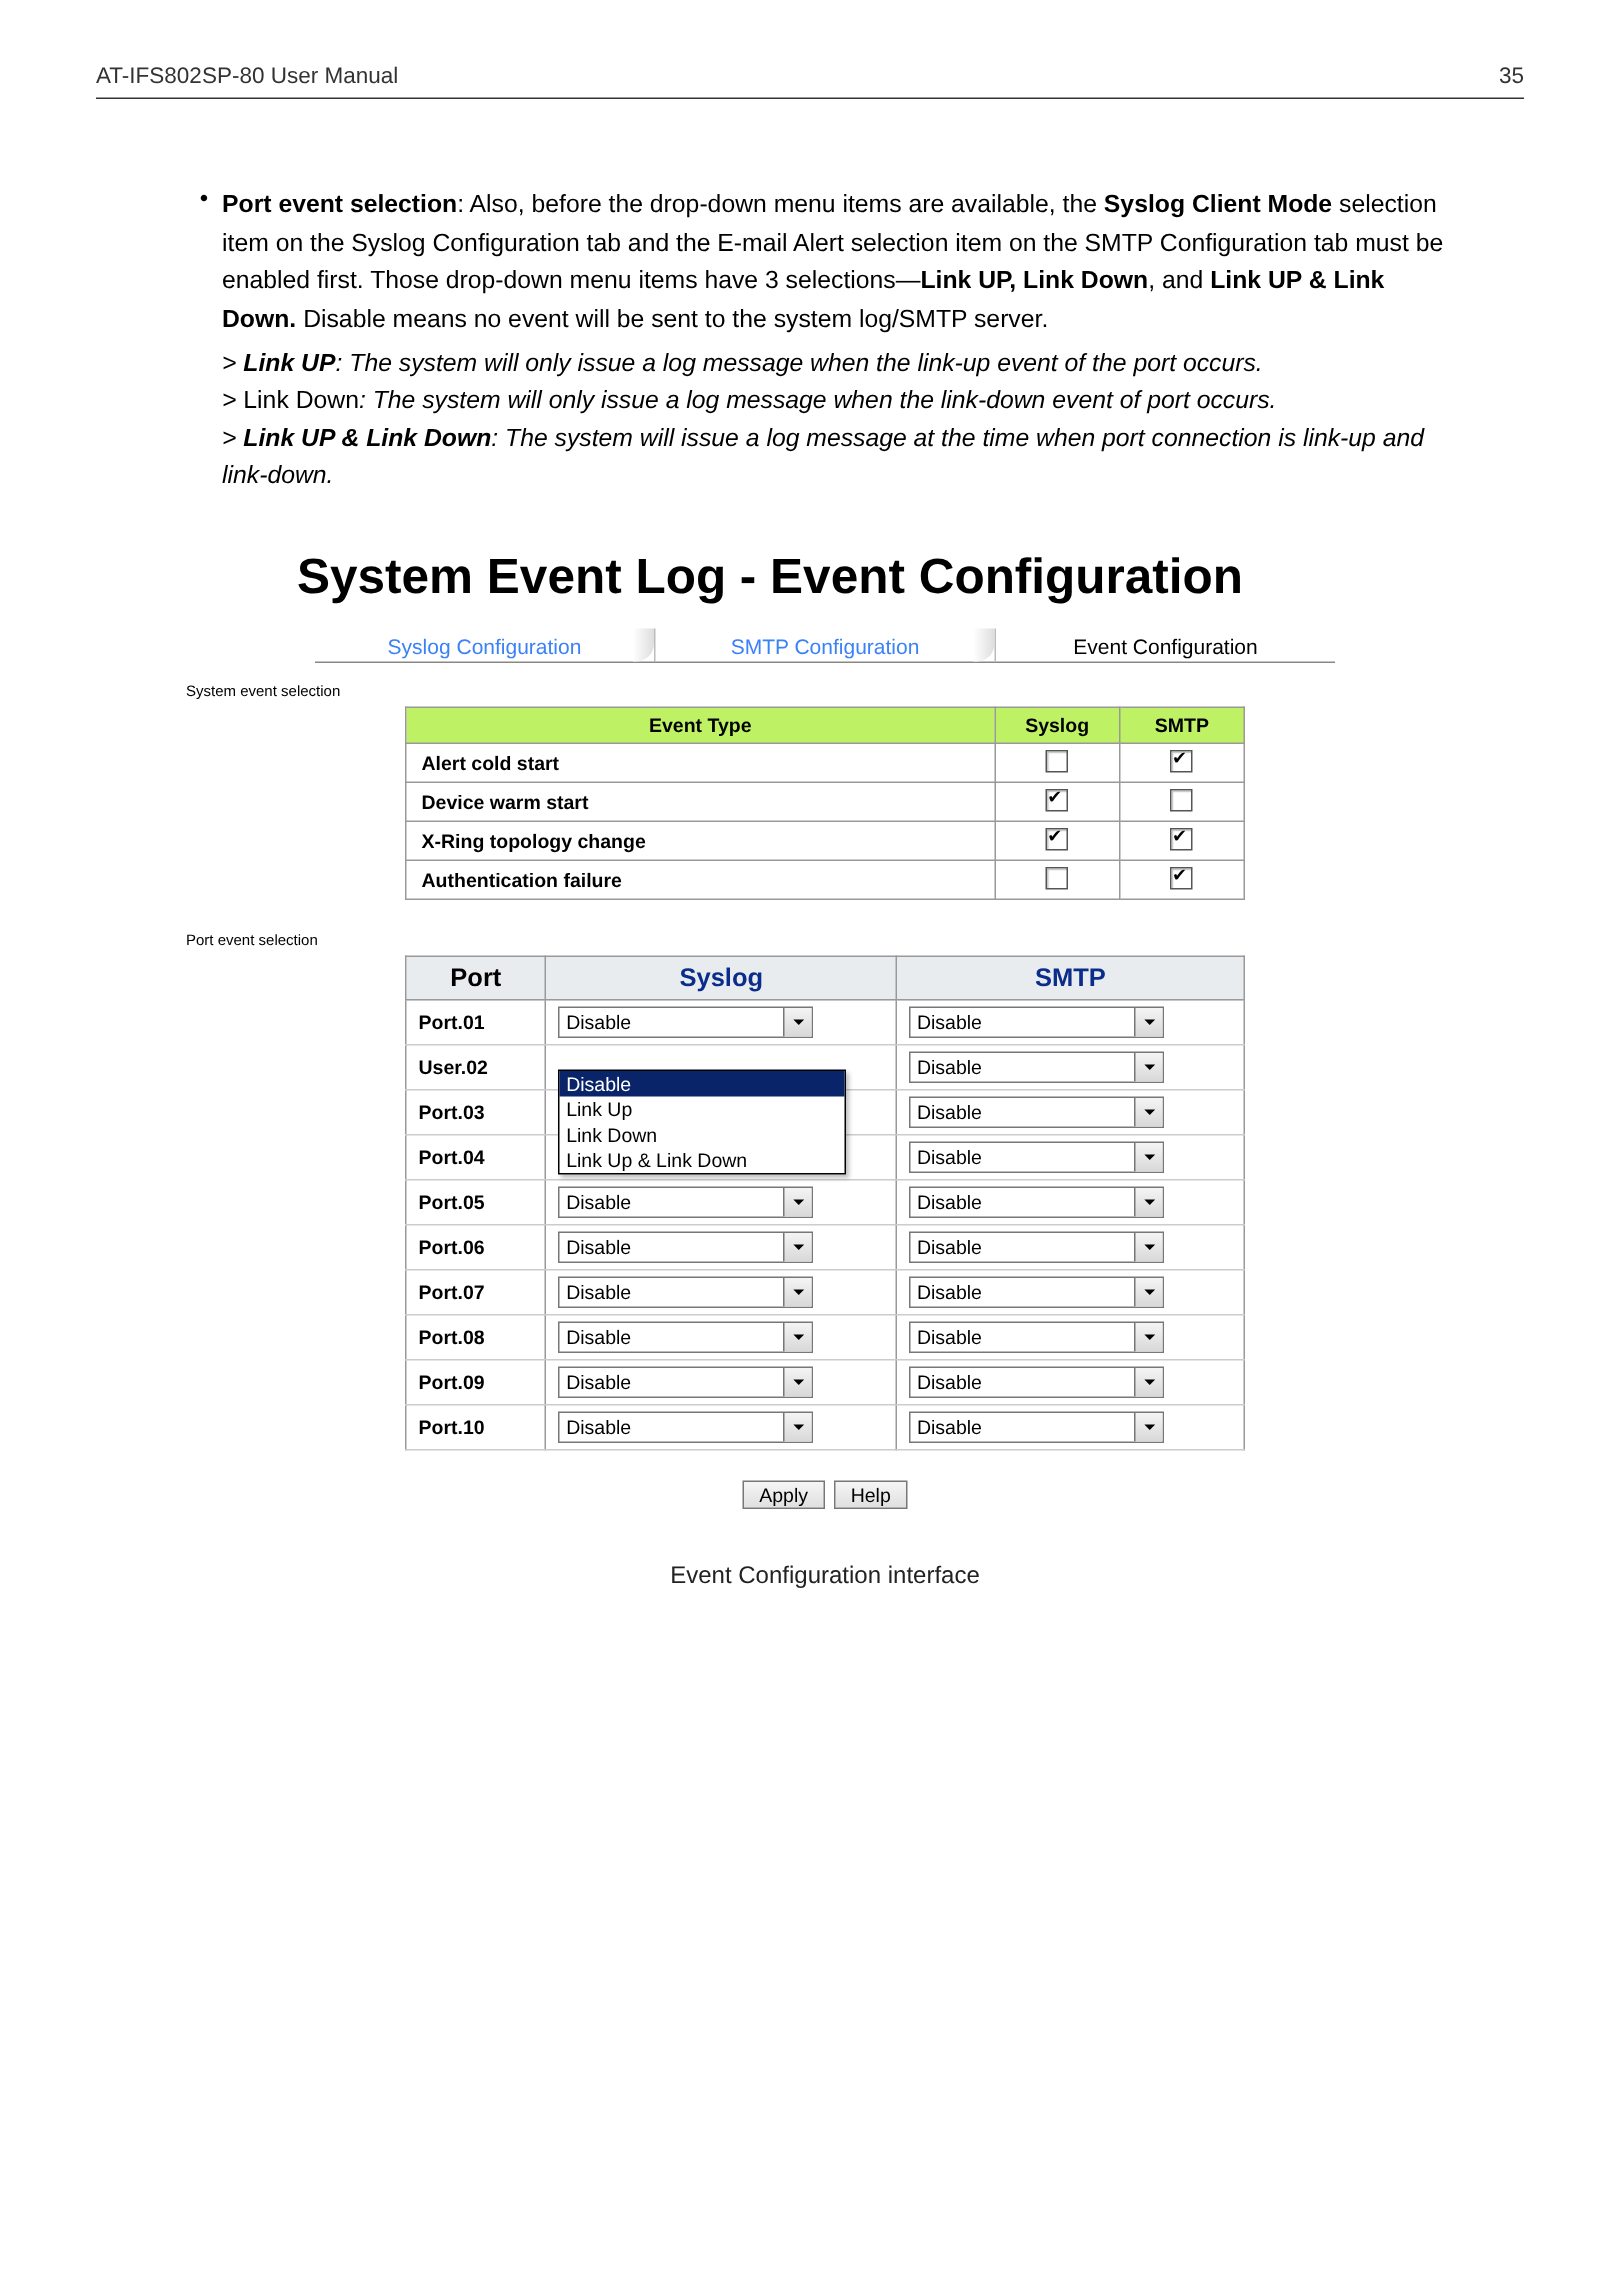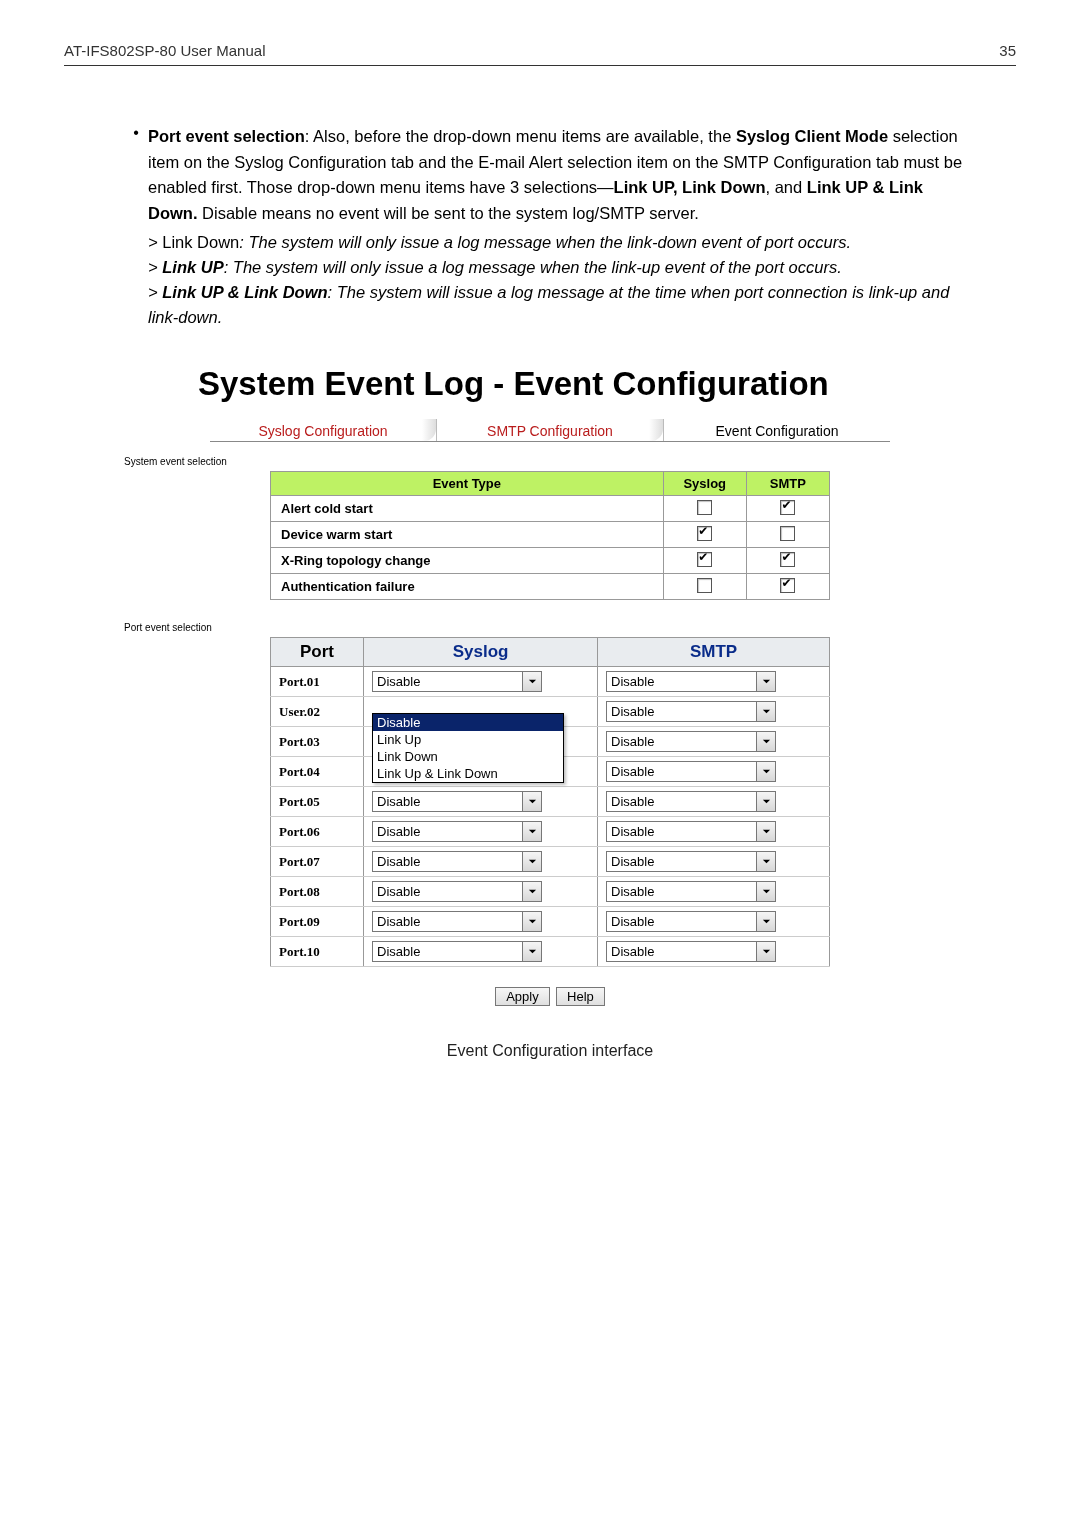--- a/index.html
+++ b/index.html
@@ -10,40 +10,40 @@
   .bullet .dot{width:24px;flex:0 0 24px;text-align:center;}
   .bullet .txt{flex:1;line-height:1.55;font-size:16.5px;}
   .txt .b{font-weight:700;}
   .sub{margin-left:24px;font-size:16.5px;line-height:1.5;}
   .sub.it{font-style:italic;}
   .sub .b{font-weight:700;}
   .sub .gt{font-style:italic;}
   .bigtitle{font-family:Arial,sans-serif;font-size:33px;font-weight:700;color:#000;margin:36px 0 16px 74px;}
   
   .tabs{display:flex;margin:10px auto 14px auto;width:680px;border-bottom:1px solid #888;}
-  .tab{flex:1;text-align:center;padding:4px 0 2px 0;font-size:14px;color:#b91c1c;border-right:1px solid #bbb;position:relative;}
+  .tab{flex:1;text-align:center;padding:4px 0 2px 0;font-size:14px;color:#3b82f6;border-right:1px solid #bbb;position:relative;}
   .tab:last-child{border-right:none;}
   .tab.active{font-weight:400;color:#000;}
   .tab:not(.active)::after{content:"";position:absolute;right:0;top:0;height:100%;width:14px;background:linear-gradient(90deg,#fff 0%,#ddd 100%);border-radius:0 0 12px 0;}
   
   .sect-title{text-align:left;font-weight:400;font-size:10px;margin-top:6px;}
   table.sys{border-collapse:collapse;margin:4px auto 22px auto;width:560px;}
   table.sys th,table.sys td{border:1px solid #999;font-size:13px;}
   table.sys th{background:#bef264;font-weight:700;text-align:center;padding:4px 6px;}
   table.sys td.ev{font-weight:700;padding:5px 10px;}
   table.sys td.cb{text-align:center;width:78px;padding:3px 0;}
   .chk{display:inline-block;width:13px;height:13px;border:1px solid #555;background:#fff;position:relative;box-shadow:inset 1px 1px 1px rgba(0,0,0,.25);}
   .chk.on::after{content:"✔";position:absolute;left:0;top:-3px;font-size:12px;color:#000;}
   
   table.port{border-collapse:collapse;margin:4px auto 20px auto;width:560px;}
   table.port th{background:#e9ecef;font-weight:700;font-size:17px;text-align:center;padding:4px 6px;border:1px solid #999;}
   table.port th.syslog{color:#0a2c8a;}
   table.port th.smtp{color:#0a2c8a;}
   table.port td{border:1px solid #ccc;border-left:1px solid #999;border-right:1px solid #999;font-size:13px;padding:4px 8px;}
-  table.port td.pname{font-weight:700;width:80px;font-family:Liberation Serif, serif;}
+  table.port td.pname{font-weight:700;width:80px;}
   table.port td.sel{width:220px;}
   .dd{display:inline-block;border:1px solid #777;background:#fff;height:21px;line-height:19px;width:170px;position:relative;padding:0 22px 0 4px;box-sizing:border-box;font-size:13px;color:#000;}
   .dd .arrow{position:absolute;right:0;top:0;width:18px;height:19px;border-left:1px solid #777;background:linear-gradient(#f5f5f5,#d8d8d8);display:flex;align-items:center;justify-content:center;}
   .dd .arrow svg{width:9px;height:9px;}
   
   .dd-open{position:relative;display:inline-block;width:190px;}
   .dd-open .list{position:absolute;left:0;top:0;border:1px solid #000;background:#fff;width:190px;box-shadow:2px 2px 3px rgba(0,0,0,.25);z-index:5;}
   .dd-open .opt{font-size:13px;padding:1px 4px;white-space:nowrap;}
   .dd-open .opt.hl{background:#0a246a;color:#fff;}
   
@@ -60,22 +60,22 @@
     <span>35</span>
   </div>
 
   <div class="body">
     <div class="bullet">
       <div class="dot">•</div>
       <div class="txt">
         <span class="b">Port event selection</span><span>: Also, before the drop-down menu items are available, the </span><span class="b">Syslog Client Mode</span><span> selection item on the Syslog Configuration tab and the E-mail Alert selection item on the SMTP Configuration tab must be enabled first. Those drop-down menu items have 3 selections—</span><span class="b">Link UP, Link Down</span><span>, and </span><span class="b">Link UP &amp; Link Down.</span><span> Disable means no event will be sent to the system log/SMTP server.</span>
       </div>
     </div>
+    <div class="sub it"><span class="gt">&gt; </span><span class="b">Link UP</span><span>: The system will only issue a log message when the link-up event of the port occurs.</span></div>
     <div class="sub it"><span class="gt">&gt; </span><span style="font-style:normal">Link Down</span><span>: The system will only issue a log message when the link-down event of port occurs.</span></div>
-    <div class="sub it"><span class="gt">&gt; </span><span class="b">Link UP</span><span>: The system will only issue a log message when the link-up event of the port occurs.</span></div>
     <div class="sub it"><span class="gt">&gt; </span><span class="b">Link UP &amp; Link Down</span><span>: The system will issue a log message at the time when port connection is link-up and link-down.</span></div>
 
     <div class="bigtitle">System Event Log - Event Configuration</div>
 
     <div class="tabs">
       <div class="tab">Syslog Configuration</div>
       <div class="tab">SMTP Configuration</div>
       <div class="tab active">Event Configuration</div>
     </div>
 

